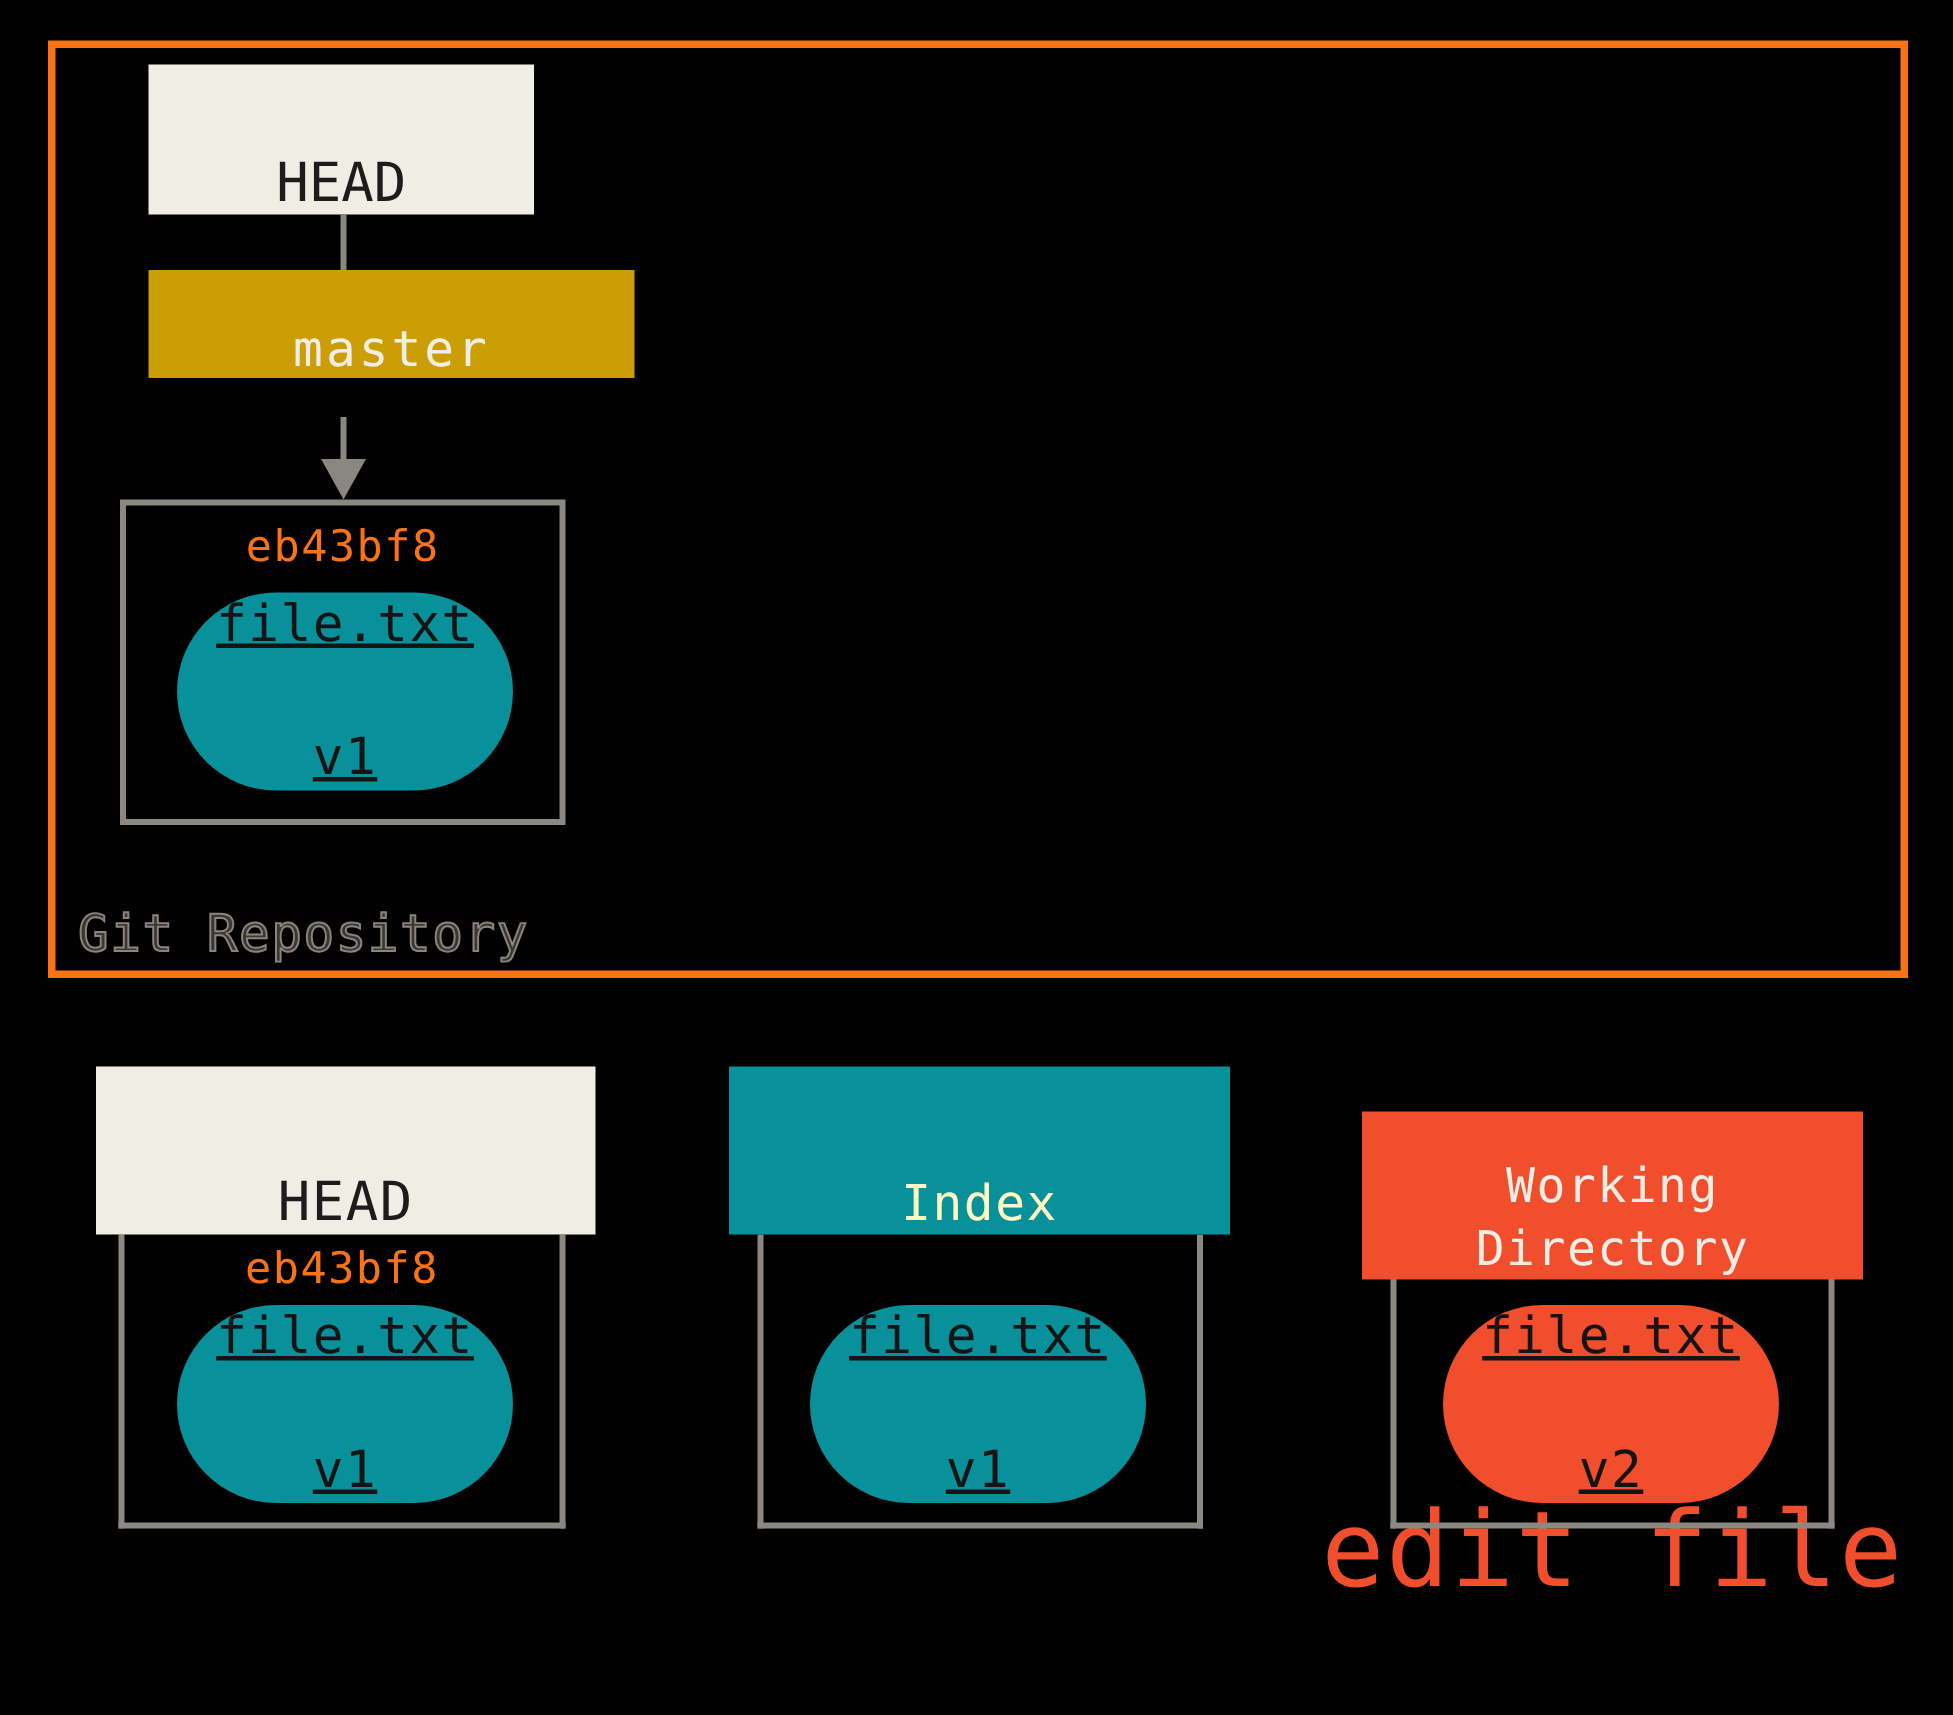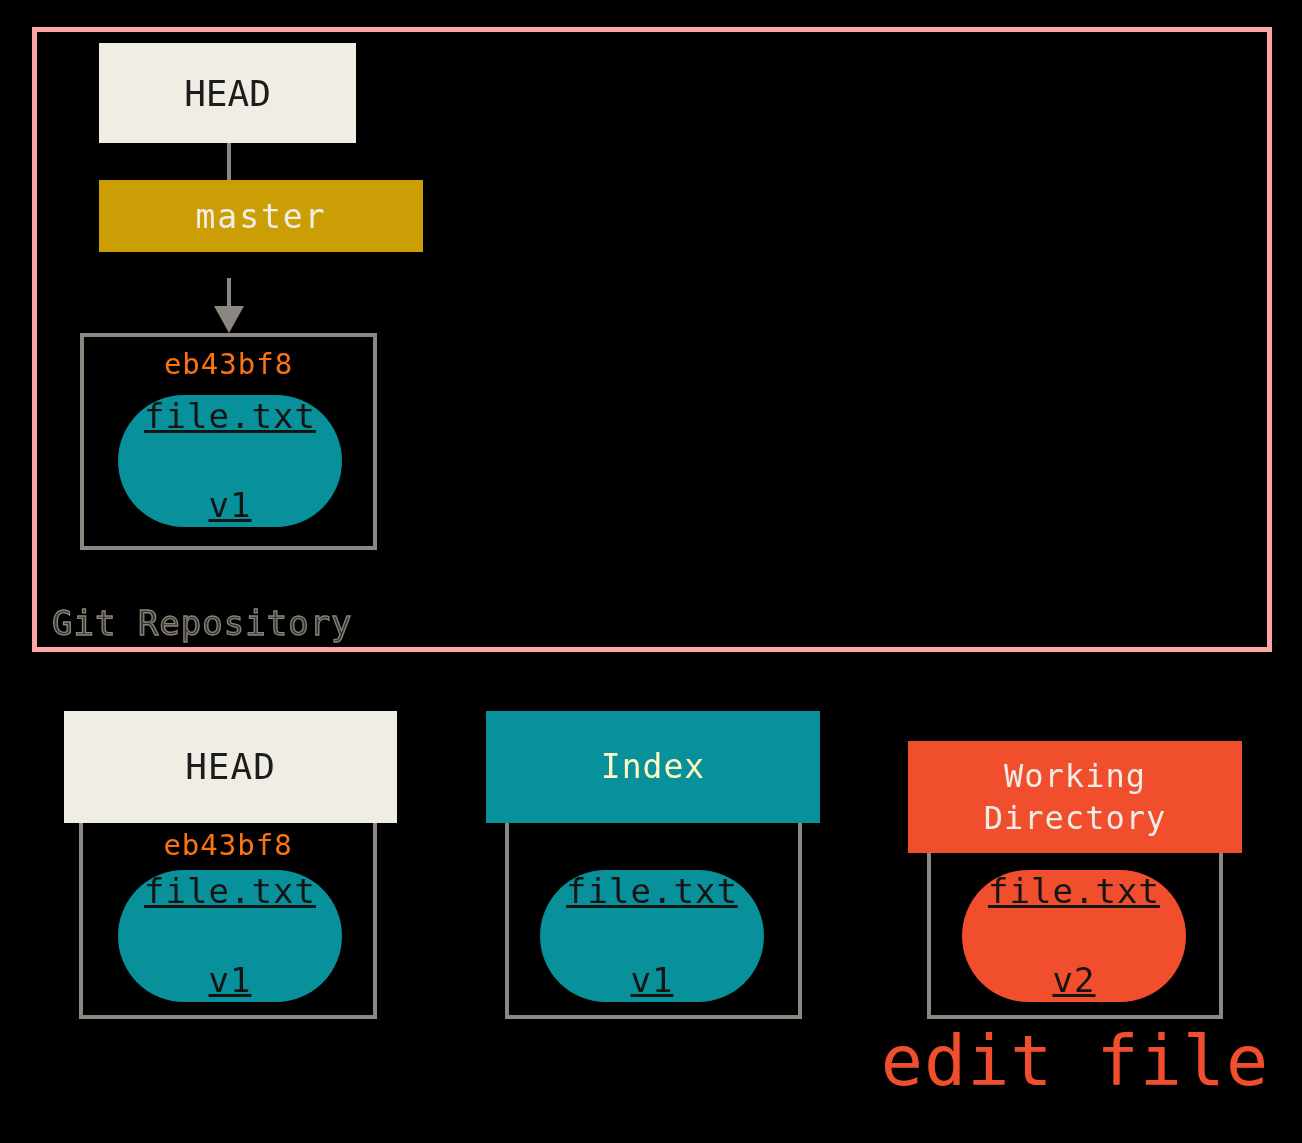--- a/index.html
+++ b/index.html
@@ -5,26 +5,26 @@
   html, body { margin: 0; padding: 0; background: #000; }
   .canvas {
     position: relative;
     width: 1302px;
     height: 1143px;
     background: #000000;
     font-family: "DejaVu Sans Mono", "Liberation Mono", monospace;
     overflow: hidden;
   }
   .abs { position: absolute; box-sizing: border-box; }
-  .flexc { display: flex; align-items: center; justify-content: center; }
+  .flexc { display: flex; align-items: flex-end; justify-content: center; }
 
   
   .repo-box {
     left: 32px; top: 27px; width: 1240px; height: 625px;
-    border: 5px solid #fca5a5;
+    border: 5px solid #f97316;
   }
   .repo-label {
     position: absolute; left: 15px; bottom: 4px;
     font-size: 34px; letter-spacing: 1px;
     color: #3a3733;
     -webkit-text-stroke: 1.3px #8a857b;
   }
   .head-top {
     left: 99px; top: 43px; width: 257px; height: 100px;
     background: #EFEDE4; color: #1c1c1c; font-size: 36px;
@@ -76,21 +76,21 @@
   }
   .box-head  { left: 79px;  width: 298px; }
   .box-index { left: 505px; width: 297px; }
   .box-wd    { left: 927px; width: 296px; }
   .box-head .hash { margin-top: 5px; }
   .box-head .pill  { left: 35px; top: 47px; }
   .box-index .pill { left: 31px; top: 47px; }
   .box-wd .pill    { left: 31px; top: 47px; }
 
   .edit-file {
-    left: 873px; top: 1020px; width: 404px;
+    left: 873px; top: 992px; width: 404px;
     text-align: center; font-size: 70px; color: #F04E2C; letter-spacing: 1px;
   }
 </style>
 </head>
 <body>
 
 <div class="canvas">
 
   <div class="abs repo-box">
     <div class="repo-label">Git Repository</div>

